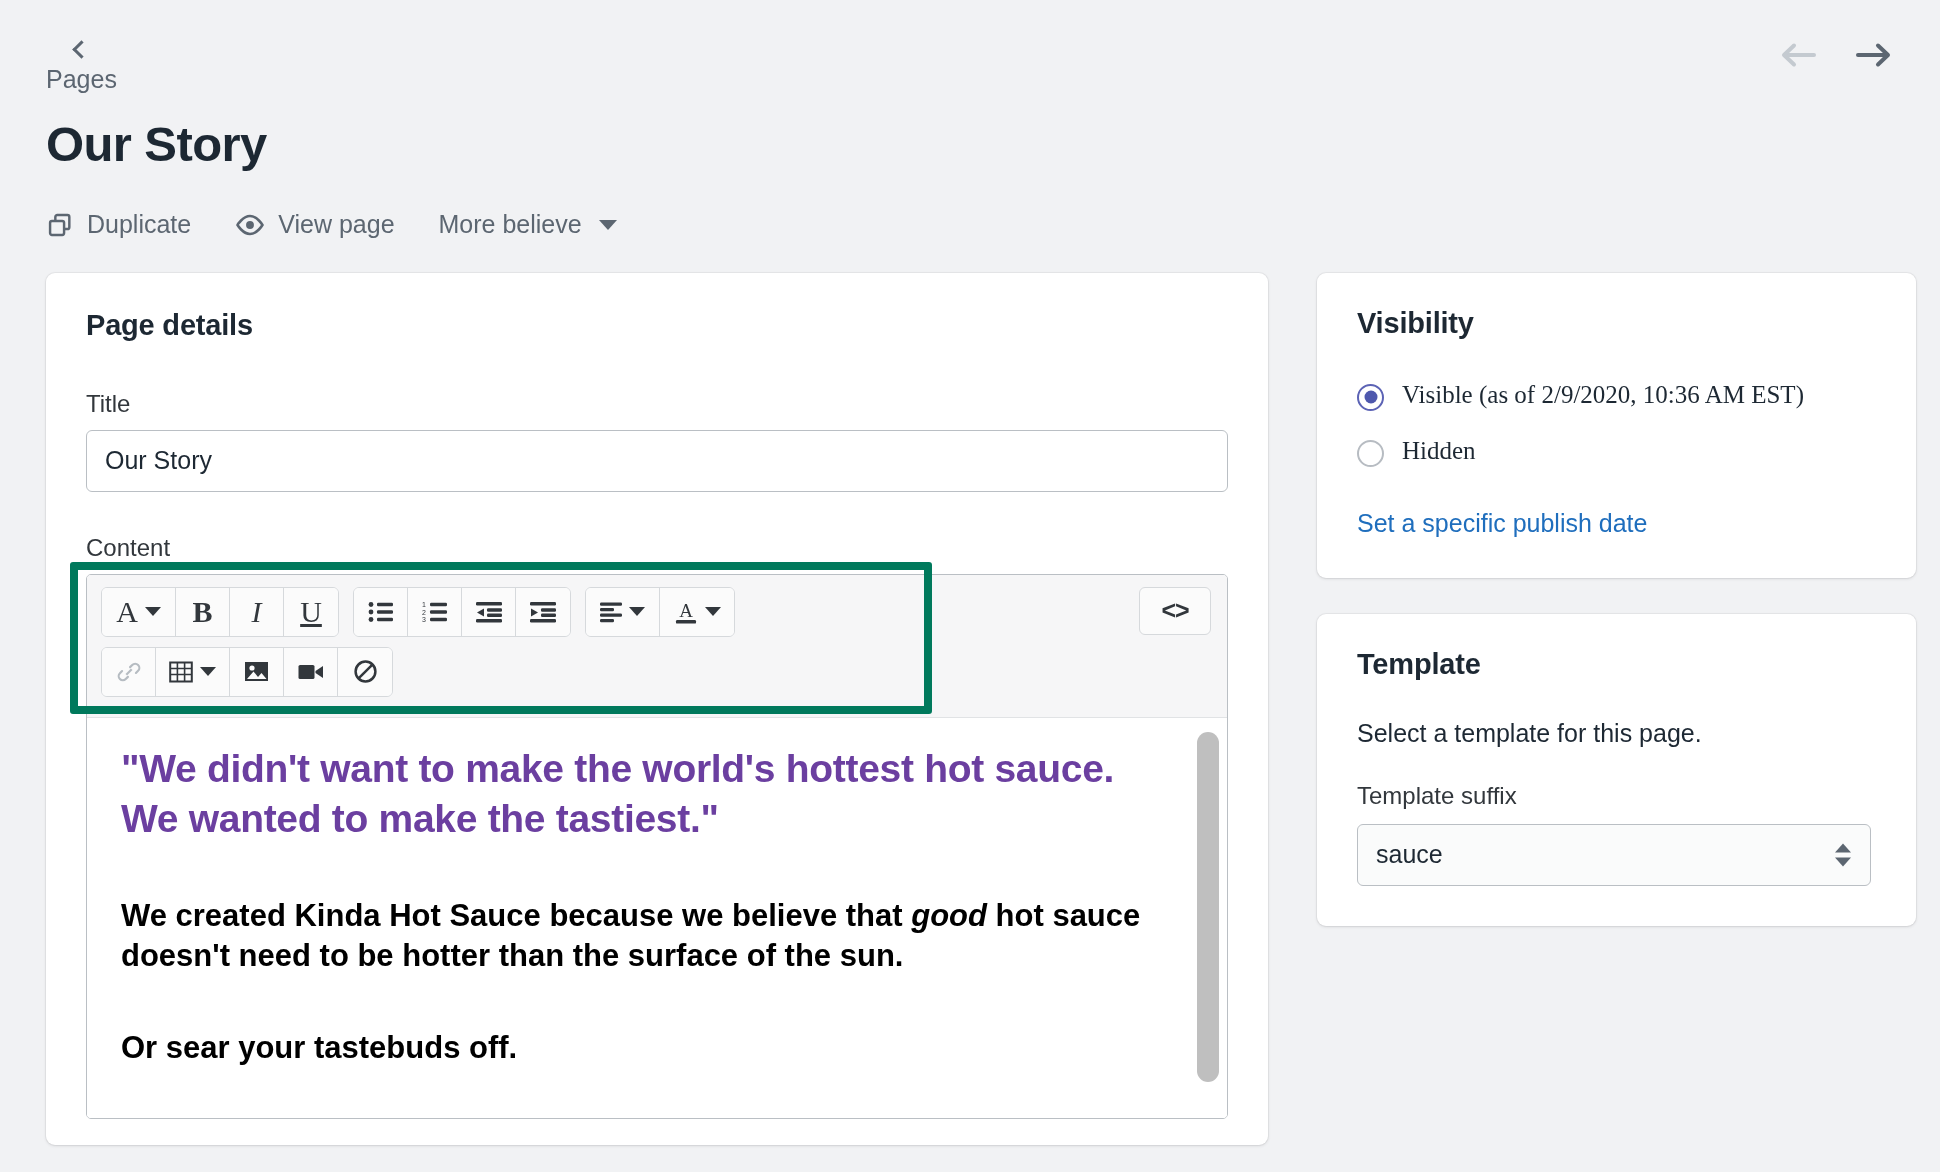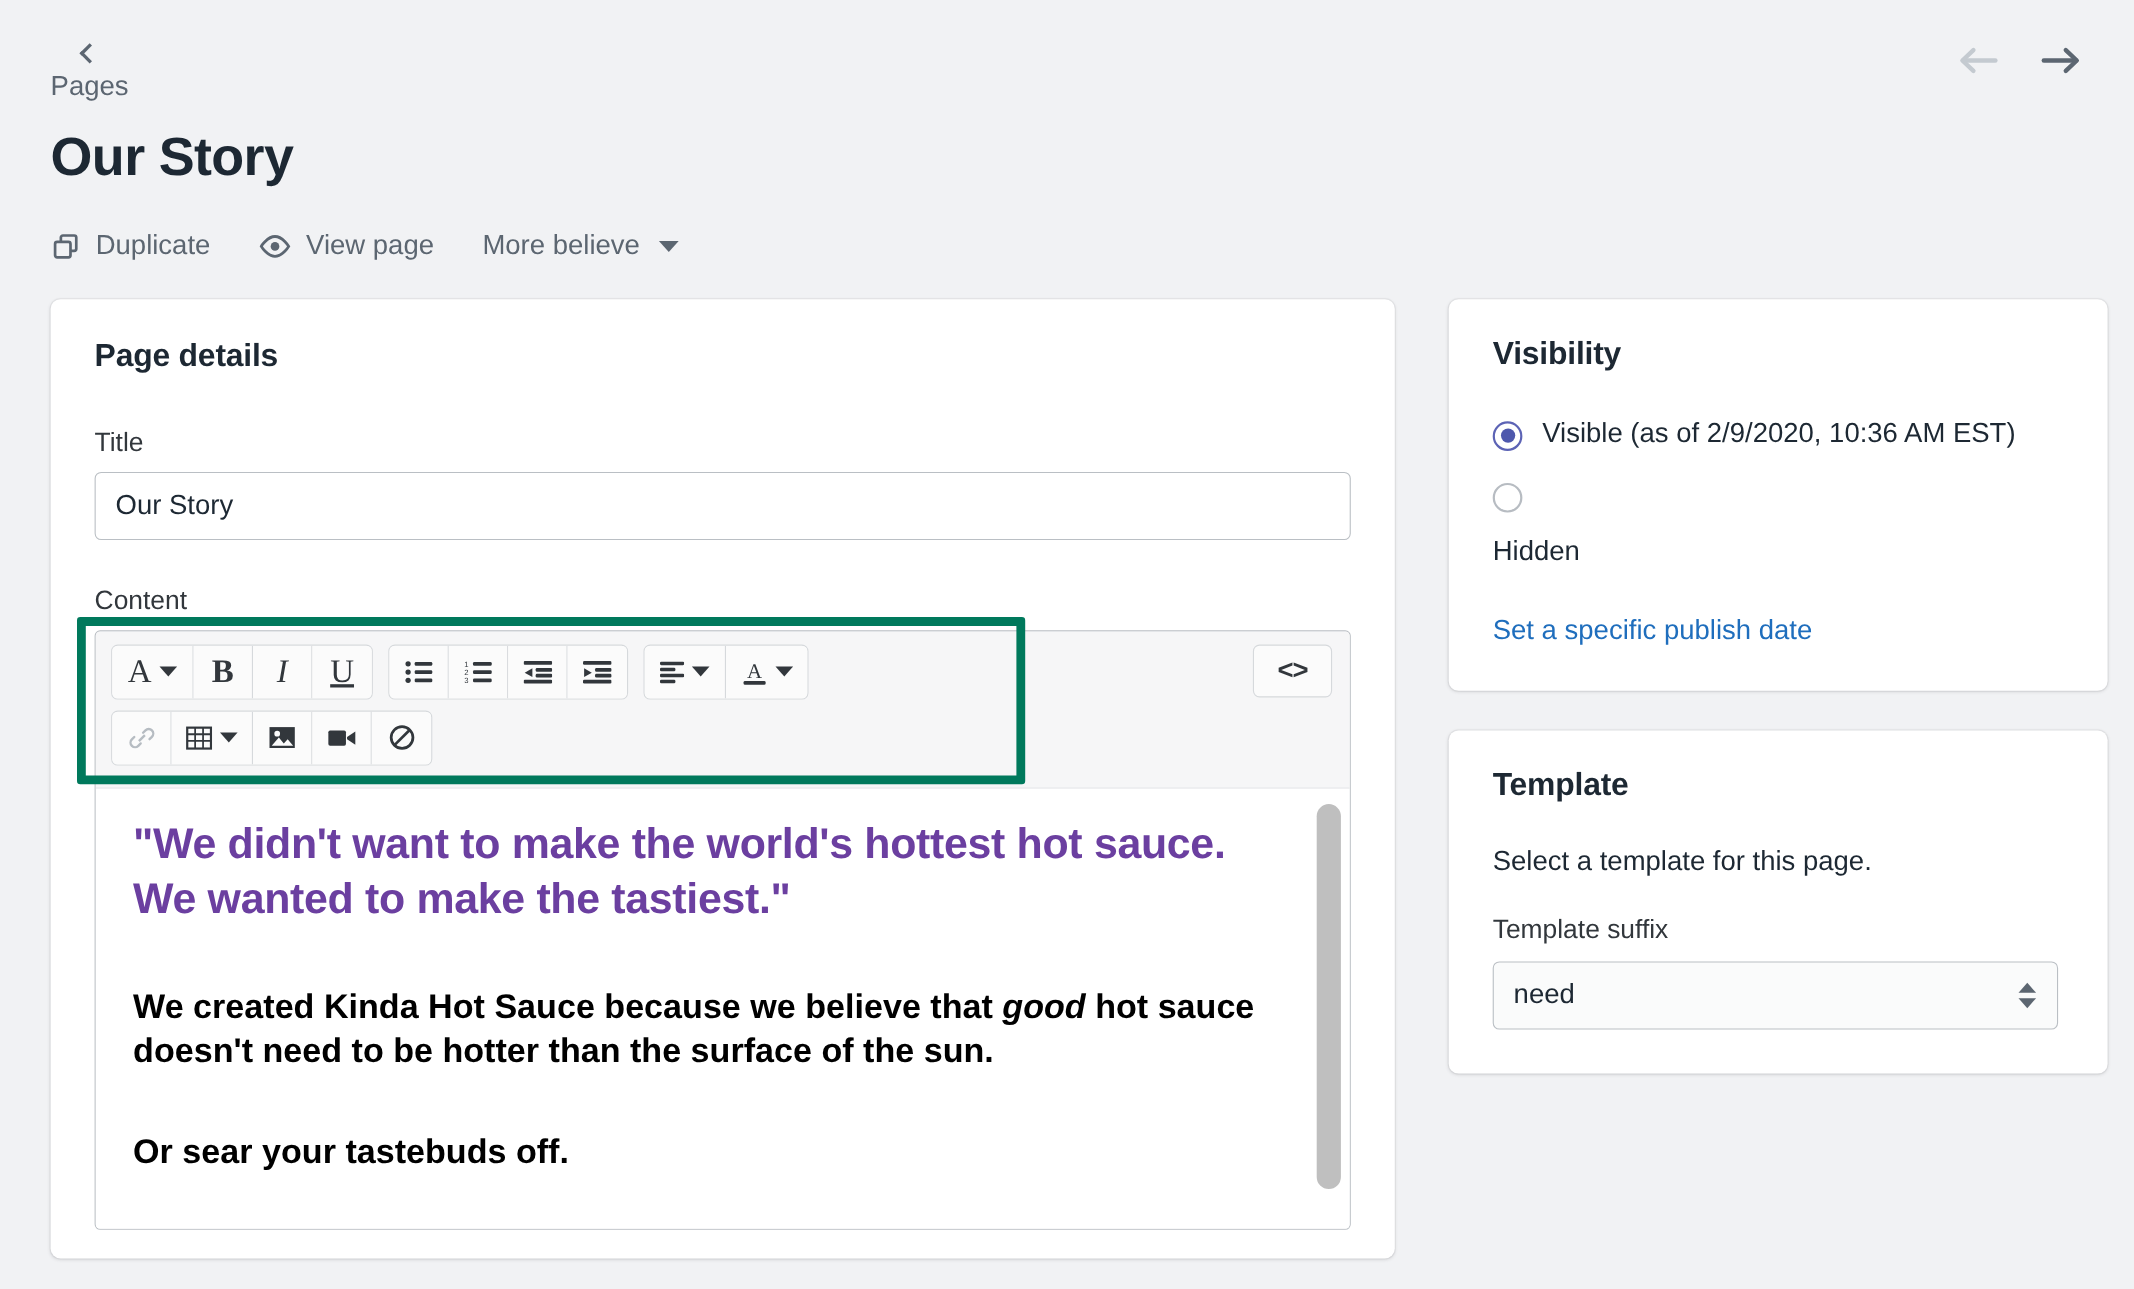--- a/index.html
+++ b/index.html
@@ -175,22 +175,22 @@
   .ed-scroll-thumb {
     position: absolute; right: 8px; top: 14px;
     width: 22px; height: 350px; background: #bfbfbf; border-radius: 11px;
     cursor: pointer;
   }
 
   
   .side-card { padding: 34px 40px 40px 40px; margin-bottom: 36px; }
 
   .radio-row { display: flex; align-items: flex-start; gap: 18px; margin-top: 0; cursor: pointer; }
-  .radio-list { margin-top: 38px; }
-  .radio-row + .radio-row { margin-top: 22px; flex-direction: column; }
+  .radio-list { margin-top: 38px; font-family: Liberation Serif, serif; }
+  .radio-row + .radio-row { margin-top: 22px; }
   .radio {
     width: 27px; height: 27px; border-radius: 50%;
     border: 2px solid #b7bcc2; background: #fff; flex: none;
     margin-top: 6px; position: relative;
   }
   .radio.checked { border-color: #5c63b5; }
   .radio.checked::after {
     content: ""; position: absolute; left: 50%; top: 50%;
     width: 13px; height: 13px; border-radius: 50%;
     background: #4e58ad; transform: translate(-50%, -50%);
@@ -492,21 +492,21 @@
         <span class="link-blue">Set a specific publish date</span>
       </div>
 
       <div class="card side-card">
         <div class="card-title">Template</div>
         <div class="side-desc">Select a template for this page.</div>
 
         <div style="margin-top:34px;">
           <span class="field-label">Template suffix</span>
           <div class="select-wrap">
-            <div class="select-box">need</div>
+            <div class="select-box">sauce</div>
             <span class="select-arrows">
               <span class="sa-up"></span>
               <span class="sa-dn"></span>
             </span>
           </div>
         </div>
       </div>
 
     </div>
 

